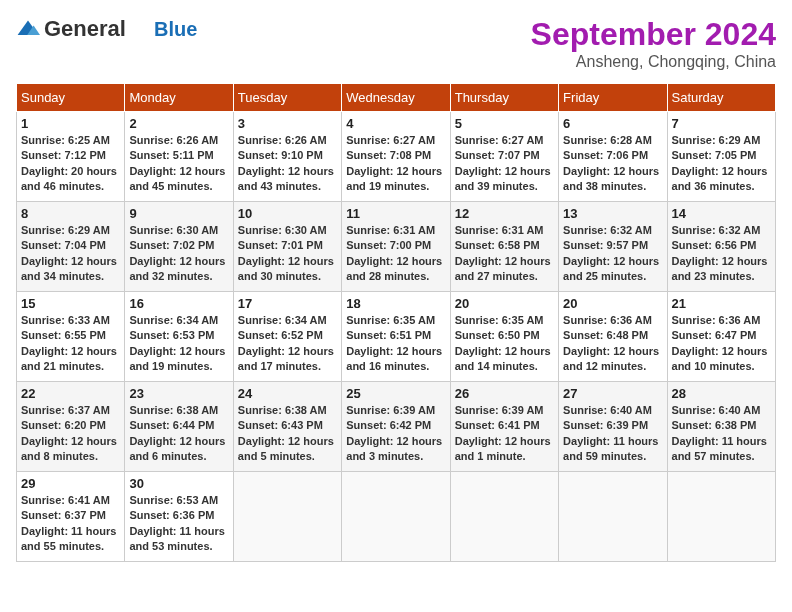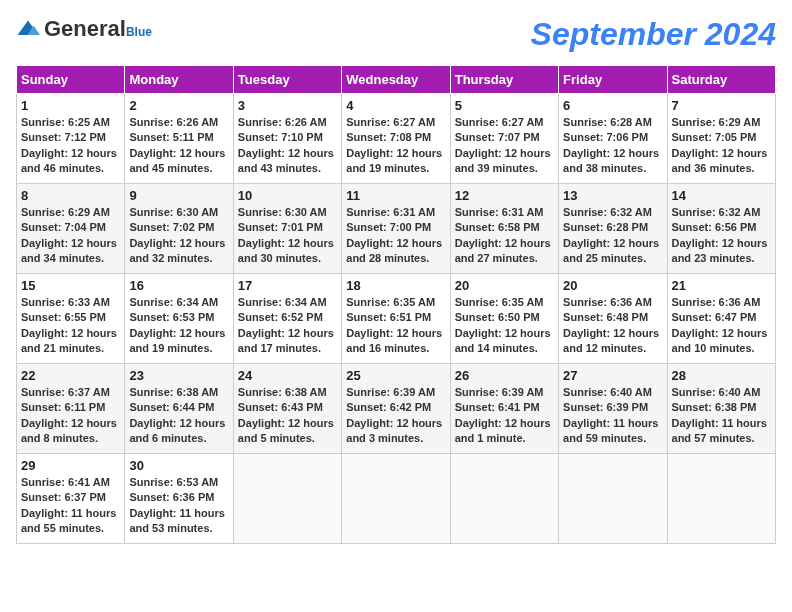--- a/index.html
+++ b/index.html
@@ -20,53 +20,53 @@
       display: flex;
       align-items: center;
       gap: 4px;
     }
     .logo-text-general {
       font-size: 22px;
       font-weight: bold;
       color: #333;
     }
     .logo-text-blue {
-      font-size: 12px;
+      font-size: 20px;
       font-weight: bold;
       color: #1a6eb5;
+      padding-left: 28px;
     }
     .logo-icon {
       width: 24px;
       height: 20px;
     }
     .title-area {
       text-align: right;
     }
     .month-title {
       font-size: 32px;
       font-weight: bold;
-      color: #3b82f6;
-      font-style: italic;
+      color: #a21caf;
     }
     .location-title {
       font-size: 16px;
       color: #555;
     }
     .calendar-table {
       width: 100%;
       border-collapse: collapse;
       font-size: 11px;
     }
     .calendar-table th {
-      background-color: #a21caf;
+      background-color: #c2410c;
       color: #fff;
       padding: 6px 4px;
       text-align: left;
       font-size: 13px;
-      font-weight: bold;
+      font-weight: normal;
       border: 1px solid #fff;
     }
     .calendar-table td {
       border: 1px solid #ccc;
       vertical-align: top;
       padding: 4px;
       height: 90px;
       width: calc(100% / 7);
       background: #fff;
     }
@@ -97,20 +97,21 @@
     <svg class="logo-icon" viewBox="0 0 30 25" xmlns="http://www.w3.org/2000/svg">
       <polygon points="15,2 28,20 2,20" fill="#1a6eb5"></polygon>
       <polygon points="22,8 30,20 14,20" fill="#4a9fd4"></polygon>
     </svg>
     <span>
       <span class="logo-text-general">General</span><span class="logo-text-blue">Blue</span>
     </span>
   </div>
   <div class="title-area">
     <div class="month-title">September 2024</div>
+    <div class="location-title">Ansheng, Chongqing, China</div>
   </div>
 </div>
 
 <table class="calendar-table">
   <thead>
     <tr id="header-row">
         <th>Sunday</th>
         <th>Monday</th>
         <th>Tuesday</th>
         <th>Wednesday</th>
@@ -119,36 +120,36 @@
         <th>Saturday</th>
       </tr>
   </thead>
   <tbody id="calendar-body">
       <tr>
         <td>
         <span class="day-number">1</span>
         <div class="day-info">
           <span>Sunrise: 6:25 AM</span><br>
           <span>Sunset: 7:12 PM</span><br>
-          <span>Daylight: 12 hours and 46 minutes.</span>
+          <span>Daylight: 20 hours and 46 minutes.</span>
         </div>
       </td>
         <td>
         <span class="day-number">2</span>
         <div class="day-info">
           <span>Sunrise: 6:26 AM</span><br>
           <span>Sunset: 5:11 PM</span><br>
           <span>Daylight: 12 hours and 45 minutes.</span>
         </div>
       </td>
         <td>
         <span class="day-number">3</span>
         <div class="day-info">
           <span>Sunrise: 6:26 AM</span><br>
-          <span>Sunset: 7:10 PM</span><br>
+          <span>Sunset: 9:10 PM</span><br>
           <span>Daylight: 12 hours and 43 minutes.</span>
         </div>
       </td>
         <td>
         <span class="day-number">4</span>
         <div class="day-info">
           <span>Sunrise: 6:27 AM</span><br>
           <span>Sunset: 7:08 PM</span><br>
           <span>Daylight: 12 hours and 19 minutes.</span>
         </div>
@@ -216,21 +217,21 @@
         <div class="day-info">
           <span>Sunrise: 6:31 AM</span><br>
           <span>Sunset: 6:58 PM</span><br>
           <span>Daylight: 12 hours and 27 minutes.</span>
         </div>
       </td>
         <td>
         <span class="day-number">13</span>
         <div class="day-info">
           <span>Sunrise: 6:32 AM</span><br>
-          <span>Sunset: 6:28 PM</span><br>
+          <span>Sunset: 9:57 PM</span><br>
           <span>Daylight: 12 hours and 25 minutes.</span>
         </div>
       </td>
         <td>
         <span class="day-number">14</span>
         <div class="day-info">
           <span>Sunrise: 6:32 AM</span><br>
           <span>Sunset: 6:56 PM</span><br>
           <span>Daylight: 12 hours and 23 minutes.</span>
         </div>
@@ -292,21 +293,21 @@
           <span>Sunset: 6:47 PM</span><br>
           <span>Daylight: 12 hours and 10 minutes.</span>
         </div>
       </td>
       </tr>
       <tr>
         <td>
         <span class="day-number">22</span>
         <div class="day-info">
           <span>Sunrise: 6:37 AM</span><br>
-          <span>Sunset: 6:11 PM</span><br>
+          <span>Sunset: 6:20 PM</span><br>
           <span>Daylight: 12 hours and 8 minutes.</span>
         </div>
       </td>
         <td>
         <span class="day-number">23</span>
         <div class="day-info">
           <span>Sunrise: 6:38 AM</span><br>
           <span>Sunset: 6:44 PM</span><br>
           <span>Daylight: 12 hours and 6 minutes.</span>
         </div>

